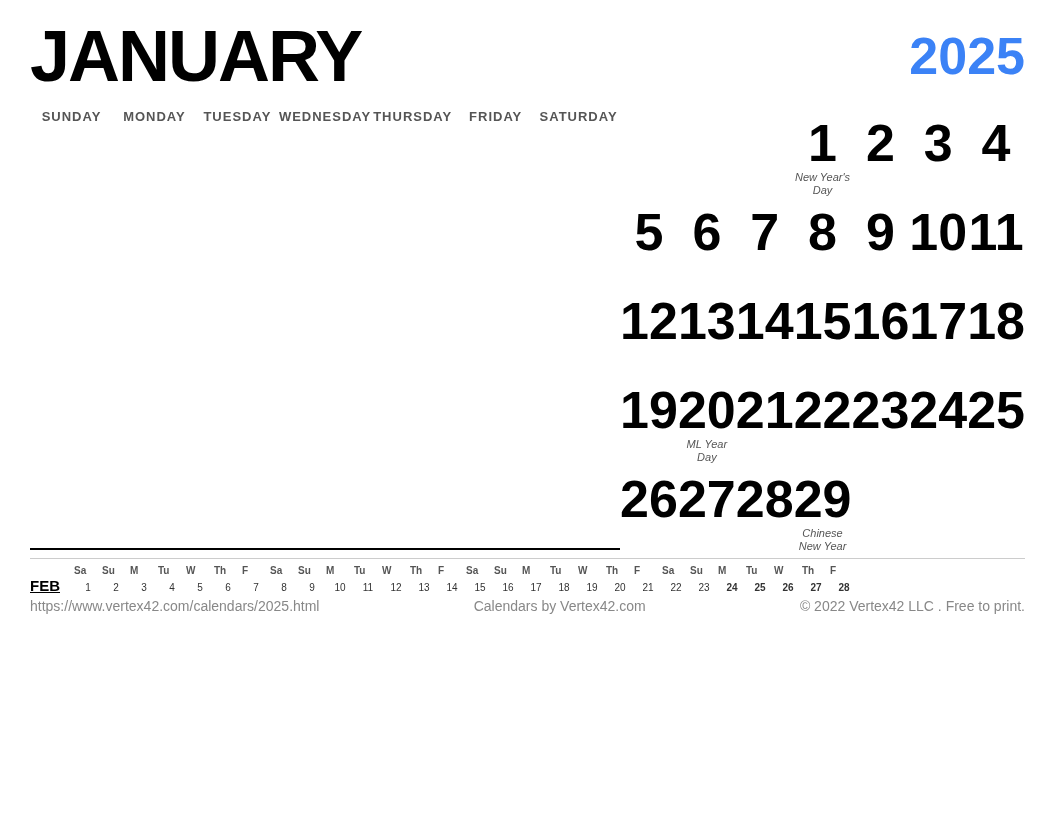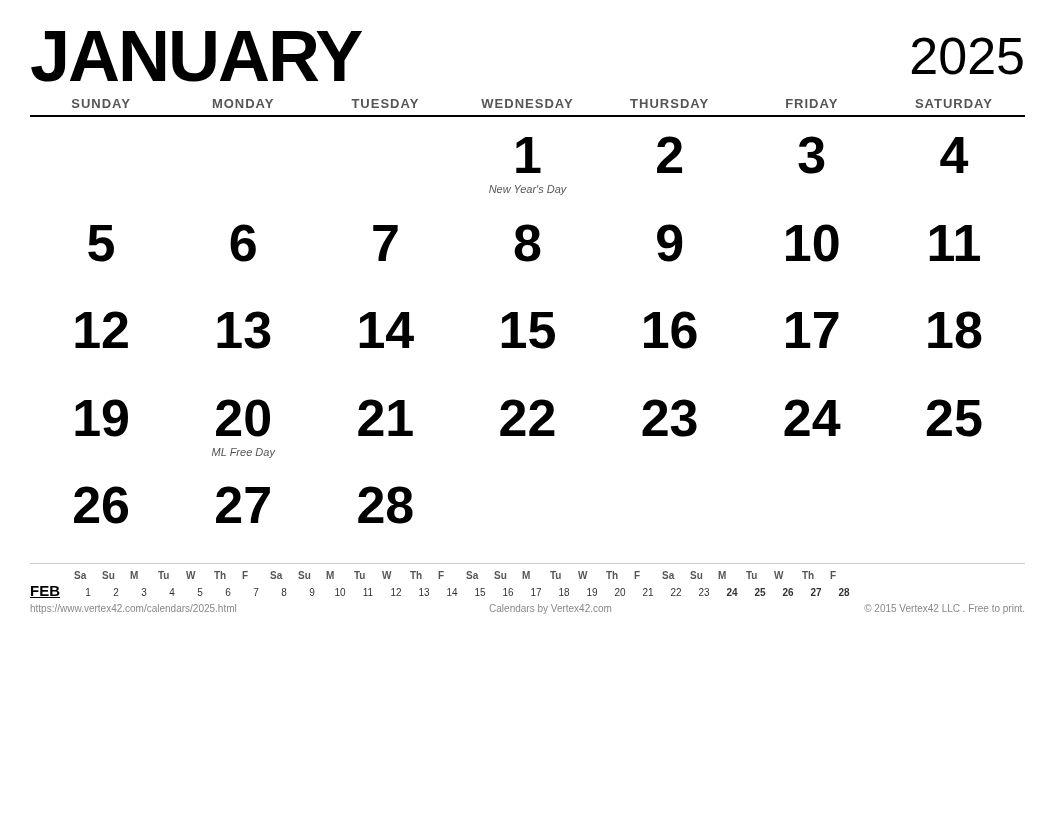--- a/index.html
+++ b/index.html
@@ -26,29 +26,30 @@
     }
     .month-title {
       font-size: 72px;
       font-weight: 900;
       color: #000;
       letter-spacing: -2px;
       line-height: 1;
     }
     .year-title {
       font-size: 52px;
-      font-weight: 400;
-      color: #000000;
+      font-weight: 700;
+      color: #3b82f6;
       line-height: 1;
       padding-top: 10px;
     }
     .calendar-grid {
       flex: 1;
       display: flex;
-      flex-direction: column;
+      flex-direction: row;
+      margin-top: 13px;
     }
     .day-headers {
       display: grid;
       grid-template-columns: repeat(7, 1fr);
       border-bottom: 2px solid #000;
       padding-bottom: 4px;
       margin-bottom: 4px;
     }
     .day-header {
       text-align: center;
@@ -126,21 +127,21 @@
       color: #555;
     }
     .mini-cell.bold {
       font-weight: 700;
     }
     .footer {
       display: flex;
       justify-content: space-between;
       align-items: center;
       padding-top: 4px;
-      font-size: 10px;
+      font-size: 14px;
       color: #888;
       text-align: center;
     }
   </style>
 </head>
 <body>
 
 <div class="page">
   <div class="header">
     <div class="month-title">JANUARY</div>
@@ -221,21 +222,21 @@
           <div class="day-cell">
             <div class="day-number">18</div>
           </div>
         </div>
         <div class="week-row">
           <div class="day-cell">
             <div class="day-number">19</div>
           </div>
           <div class="day-cell">
             <div class="day-number">20</div>
-            <div class="holiday-label">ML Free Day</div>
+            <div class="holiday-label">ML Year Day</div>
           </div>
           <div class="day-cell">
             <div class="day-number">21</div>
           </div>
           <div class="day-cell">
             <div class="day-number">22</div>
           </div>
           <div class="day-cell">
             <div class="day-number">23</div>
           </div>
@@ -248,20 +249,24 @@
         </div>
         <div class="week-row">
           <div class="day-cell">
             <div class="day-number">26</div>
           </div>
           <div class="day-cell">
             <div class="day-number">27</div>
           </div>
           <div class="day-cell">
             <div class="day-number">28</div>
+          </div>
+          <div class="day-cell">
+            <div class="day-number">29</div>
+            <div class="holiday-label">Chinese New Year</div>
           </div>
           <div class="day-cell"></div>
         </div>
       </div>
   </div>
 
   <div class="mini-cal-section">
     <div class="mini-month-label">FEB</div>
     <div class="mini-grid">
     <div class="mini-row">
@@ -323,15 +328,15 @@
           <div class="mini-cell bold">26</div>
           <div class="mini-cell bold">27</div>
           <div class="mini-cell bold">28</div>
         </div>
       </div>
   </div>
 
   <div class="footer">
     <span>https://www.vertex42.com/calendars/2025.html</span>
     <span>Calendars by Vertex42.com</span>
-    <span>© 2015 Vertex42 LLC . Free to print.</span>
+    <span>© 2022 Vertex42 LLC . Free to print.</span>
   </div>
 </div>
 
 </body></html>

